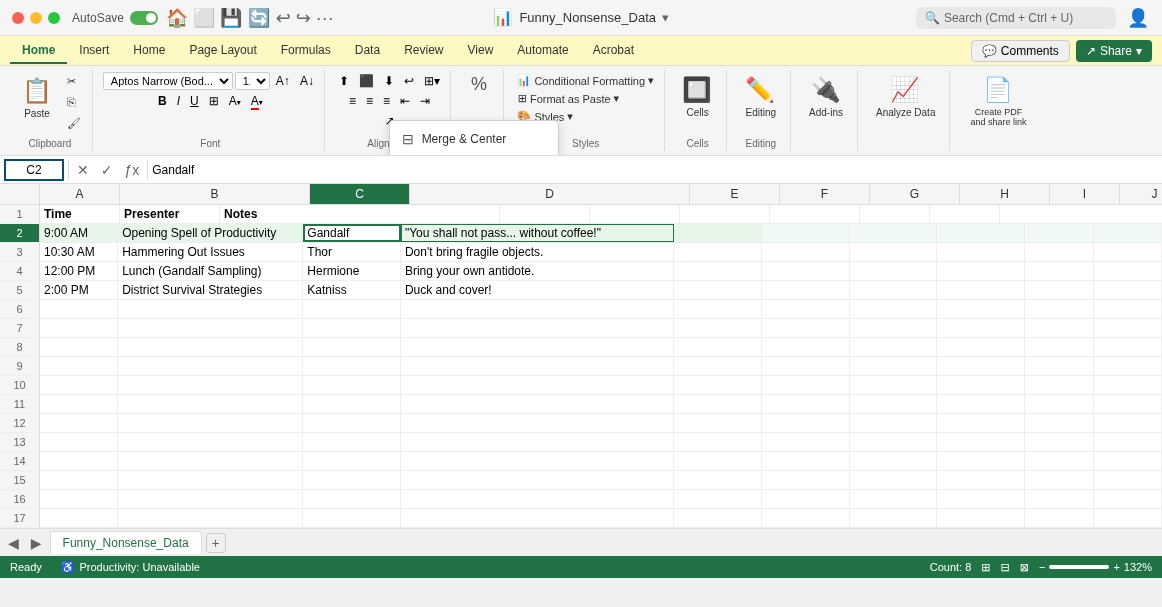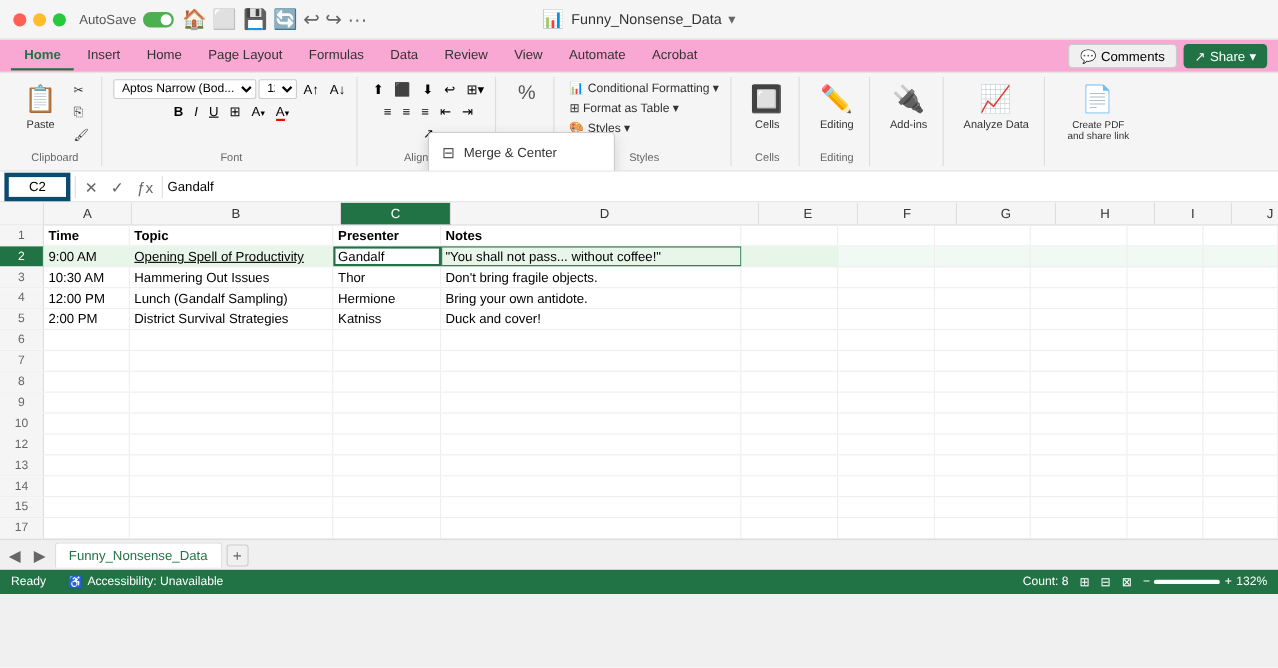--- a/index.html
+++ b/index.html
@@ -23,21 +23,21 @@
     .title-center { position: absolute; left: 50%; transform: translateX(-50%); display: flex; align-items: center; gap: 6px; font-size: 13px; color: #333; }
     .title-icon { font-size: 16px; }
     .autosave-area { display: flex; align-items: center; gap: 6px; font-size: 12px; color: #555; }
     .autosave-toggle { width: 28px; height: 14px; background: #4CAF50; border-radius: 7px; position: relative; }
     .autosave-toggle::after { content:''; position:absolute; width:10px; height:10px; background:white; border-radius:50%; top:2px; right:2px; }
     .title-right { margin-left: auto; display: flex; align-items: center; gap: 12px; }
     .search-bar { background: #e8e8e8; border-radius: 6px; padding: 4px 10px; font-size: 12px; color: #666; width: 200px; }
 
     
     .ribbon-tabs {
-      background: #f9a8d4;
+      background: #fef9c3;
       display: flex;
       align-items: center;
       padding: 0 10px;
       border-bottom: 1px solid #ddd;
       height: 30px;
     }
     .ribbon-tab {
       padding: 5px 12px;
       font-size: 12px;
       color: #333;
@@ -93,21 +93,21 @@
     
     .formula-bar {
       background: white;
       border-bottom: 1px solid #ddd;
       display: flex;
       align-items: center;
       height: 28px;
       padding: 0 4px;
       gap: 4px;
     }
-    .cell-ref { width: 60px; text-align: center; font-size: 12px; border: 4px solid #0c4a6e; padding: 2px 4px; }
+    .cell-ref { width: 60px; text-align: center; font-size: 12px; border: 2px solid #0c4a6e; padding: 2px 4px; }
     .formula-divider { width: 1px; height: 20px; background: #ddd; }
     .formula-btn { background: none; border: none; cursor: pointer; color: #666; font-size: 14px; padding: 0 4px; }
     .formula-input { flex: 1; border: none; outline: none; font-size: 12px; }
 
     
     .spreadsheet { display: flex; flex-direction: column; flex: 1; overflow: hidden; background: white; }
     .col-headers { display: flex; border-bottom: 1px solid #ddd; background: #f5f5f5; }
     .col-header {
       border-right: 1px solid #ddd;
       text-align: center;
@@ -223,20 +223,27 @@
     <span class="autosave-area">
       <span>AutoSave</span>
       <div class="autosave-toggle"></div>
     </span>
     <span style="font-size:18px;color:#666;cursor:pointer;">🏠 ⬜ 💾 🔄 ↩ ↪ ···</span>
   </div>
   <div class="title-center">
     <span class="title-icon">📊</span>
     <span>Funny_Nonsense_Data</span>
     <span style="color:#666;">▾</span>
+  </div>
+  <div class="title-right">
+    <div class="search-bar">
+      <span>🔍</span>
+      <span>Search (Cmd + Ctrl + U)</span>
+    </div>
+    <span style="font-size:18px;cursor:pointer;">👤</span>
   </div>
 </div>
 
 <div class="ribbon-tabs">
   <div class="ribbon-tab active">Home</div>
   <div class="ribbon-tab">Insert</div>
   <div class="ribbon-tab">Home</div>
   <div class="ribbon-tab">Page Layout</div>
   <div class="ribbon-tab">Formulas</div>
   <div class="ribbon-tab">Data</div>
@@ -342,21 +349,21 @@
 
   <div class="ribbon-group">
     <div style="display:flex;flex-direction:column;gap:1px;">
       <button class="conditional-btn">
         <span>📊</span>
         <span>Conditional Formatting</span>
         <span>▾</span>
       </button>
       <button class="conditional-btn">
         <span>⊞</span>
-        <span>Format as Table</span>
+        <span>Format as Paste</span>
         <span>▾</span>
       </button>
       <button class="conditional-btn">
         <span>🎨</span>
         <span>Styles</span>
         <span>▾</span>
       </button>
     </div>
     <span class="ribbon-group-label">Styles</span>
   </div>
@@ -422,35 +429,34 @@
       <div class="col-header" style="width:90px;min-width:90px;">F</div>
       <div class="col-header" style="width:90px;min-width:90px;">G</div>
       <div class="col-header" style="width:90px;min-width:90px;">H</div>
       <div class="col-header" style="width:70px;min-width:70px;">I</div>
       <div class="col-header" style="width:70px;min-width:70px;">J</div>
     </div>
 
     <div class="row">
       <div class="row-header">1</div>
       <div class="cell header-cell" style="width:80px;">Time</div>
-      <div class="cell header-cell" style="width:190px;">Topic</div>
       <div class="cell header-cell" style="width:100px;">Presenter</div>
       <div class="cell header-cell" style="width:280px;">Notes</div>
       <div class="cell" style="width:90px;"></div>
       <div class="cell" style="width:90px;"></div>
       <div class="cell" style="width:90px;"></div>
       <div class="cell" style="width:90px;"></div>
       <div class="cell" style="width:70px;"></div>
       <div class="cell" style="width:70px;"></div>
     </div>
 
     <div class="row" style="background:#f0f9f4;">
       <div class="row-header selected">2</div>
       <div class="cell selected-row" style="width:80px;">9:00 AM</div>
-      <div class="cell selected-row" style="width:190px;text-decoration:underline;">Opening Spell of Productivity</div>
+      <div class="cell selected-row" style="width:190px;">Opening Spell of Productivity</div>
       <div class="cell active" style="width:100px;">Gandalf</div>
       <div class="cell selected-row" style="width:280px;outline:1px solid #217346;outline-offset:-1px;">"You shall not pass... without coffee!"</div>
       <div class="cell selected-row" style="width:90px;"></div>
       <div class="cell" style="width:90px;"></div>
       <div class="cell" style="width:90px;"></div>
       <div class="cell" style="width:90px;"></div>
       <div class="cell" style="width:70px;"></div>
       <div class="cell" style="width:70px;"></div>
     </div>
 
@@ -556,20 +562,33 @@
       <div class="cell" style="width:100px;"></div>
       <div class="cell" style="width:280px;"></div>
       <div class="cell" style="width:90px;"></div>
       <div class="cell" style="width:90px;"></div>
       <div class="cell" style="width:90px;"></div>
       <div class="cell" style="width:90px;"></div>
       <div class="cell" style="width:70px;"></div>
       <div class="cell" style="width:70px;"></div>
     </div>
         <div class="row">
+      <div class="row-header">11</div>
+      <div class="cell" style="width:80px;"></div>
+      <div class="cell" style="width:190px;"></div>
+      <div class="cell" style="width:100px;"></div>
+      <div class="cell" style="width:280px;"></div>
+      <div class="cell" style="width:90px;"></div>
+      <div class="cell" style="width:90px;"></div>
+      <div class="cell" style="width:90px;"></div>
+      <div class="cell" style="width:90px;"></div>
+      <div class="cell" style="width:70px;"></div>
+      <div class="cell" style="width:70px;"></div>
+    </div>
+        <div class="row">
       <div class="row-header">12</div>
       <div class="cell" style="width:80px;"></div>
       <div class="cell" style="width:190px;"></div>
       <div class="cell" style="width:100px;"></div>
       <div class="cell" style="width:280px;"></div>
       <div class="cell" style="width:90px;"></div>
       <div class="cell" style="width:90px;"></div>
       <div class="cell" style="width:90px;"></div>
       <div class="cell" style="width:90px;"></div>
       <div class="cell" style="width:70px;"></div>
@@ -596,20 +615,33 @@
       <div class="cell" style="width:280px;"></div>
       <div class="cell" style="width:90px;"></div>
       <div class="cell" style="width:90px;"></div>
       <div class="cell" style="width:90px;"></div>
       <div class="cell" style="width:90px;"></div>
       <div class="cell" style="width:70px;"></div>
       <div class="cell" style="width:70px;"></div>
     </div>
         <div class="row">
       <div class="row-header">15</div>
+      <div class="cell" style="width:80px;"></div>
+      <div class="cell" style="width:190px;"></div>
+      <div class="cell" style="width:100px;"></div>
+      <div class="cell" style="width:280px;"></div>
+      <div class="cell" style="width:90px;"></div>
+      <div class="cell" style="width:90px;"></div>
+      <div class="cell" style="width:90px;"></div>
+      <div class="cell" style="width:90px;"></div>
+      <div class="cell" style="width:70px;"></div>
+      <div class="cell" style="width:70px;"></div>
+    </div>
+        <div class="row">
+      <div class="row-header">16</div>
       <div class="cell" style="width:80px;"></div>
       <div class="cell" style="width:190px;"></div>
       <div class="cell" style="width:100px;"></div>
       <div class="cell" style="width:280px;"></div>
       <div class="cell" style="width:90px;"></div>
       <div class="cell" style="width:90px;"></div>
       <div class="cell" style="width:90px;"></div>
       <div class="cell" style="width:90px;"></div>
       <div class="cell" style="width:70px;"></div>
       <div class="cell" style="width:70px;"></div>
@@ -635,21 +667,21 @@
   <button class="sheet-nav">◀</button>
   <button class="sheet-nav">▶</button>
   <div class="sheet-tab">Funny_Nonsense_Data</div>
   <button class="sheet-add">+</button>
 </div>
 
 <div class="status-bar">
   <span>Ready</span>
   <span style="display:flex;align-items:center;gap:4px;">
     <span>♿</span>
-    <span>Accessibility: Unavailable</span>
+    <span>Productivity: Unavailable</span>
   </span>
   <div class="status-right">
     <span>Count: 8</span>
     <span>⊞</span>
     <span>⊟</span>
     <span>⊠</span>
     <span style="display:flex;align-items:center;gap:4px;">
       <span>−</span>
       <span style="background:white;width:60px;height:4px;border-radius:2px;"></span>
       <span>+</span>

